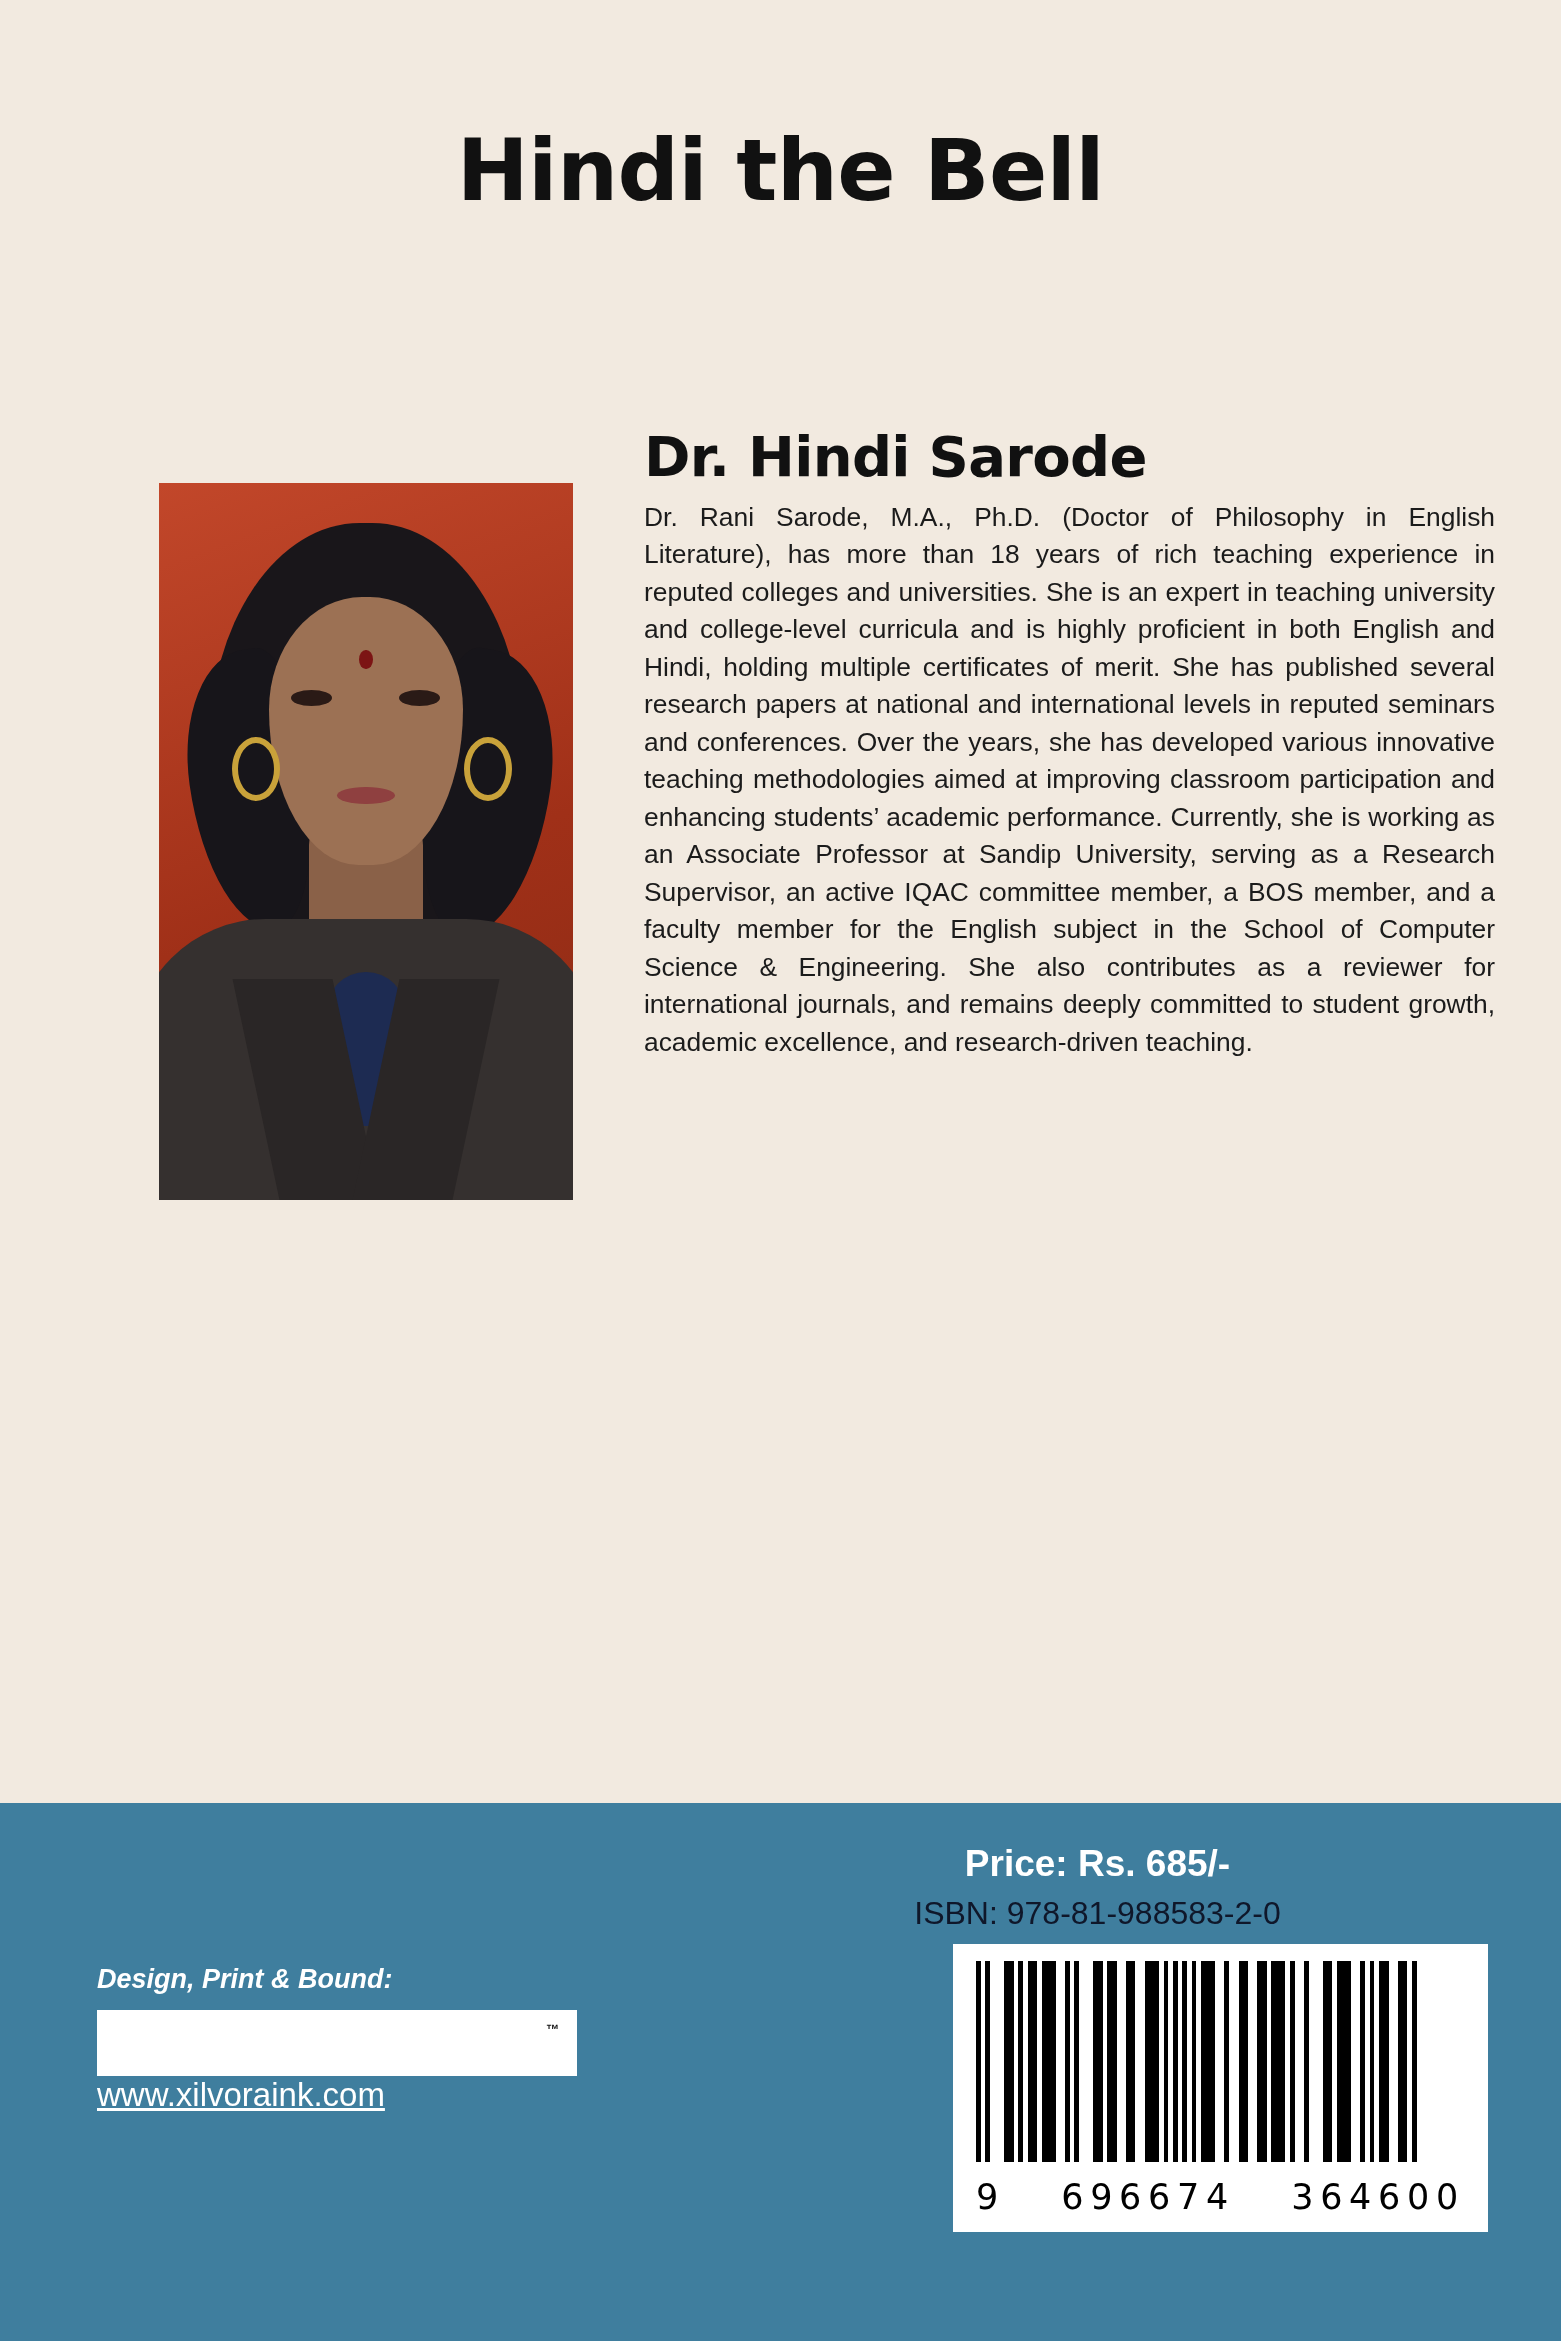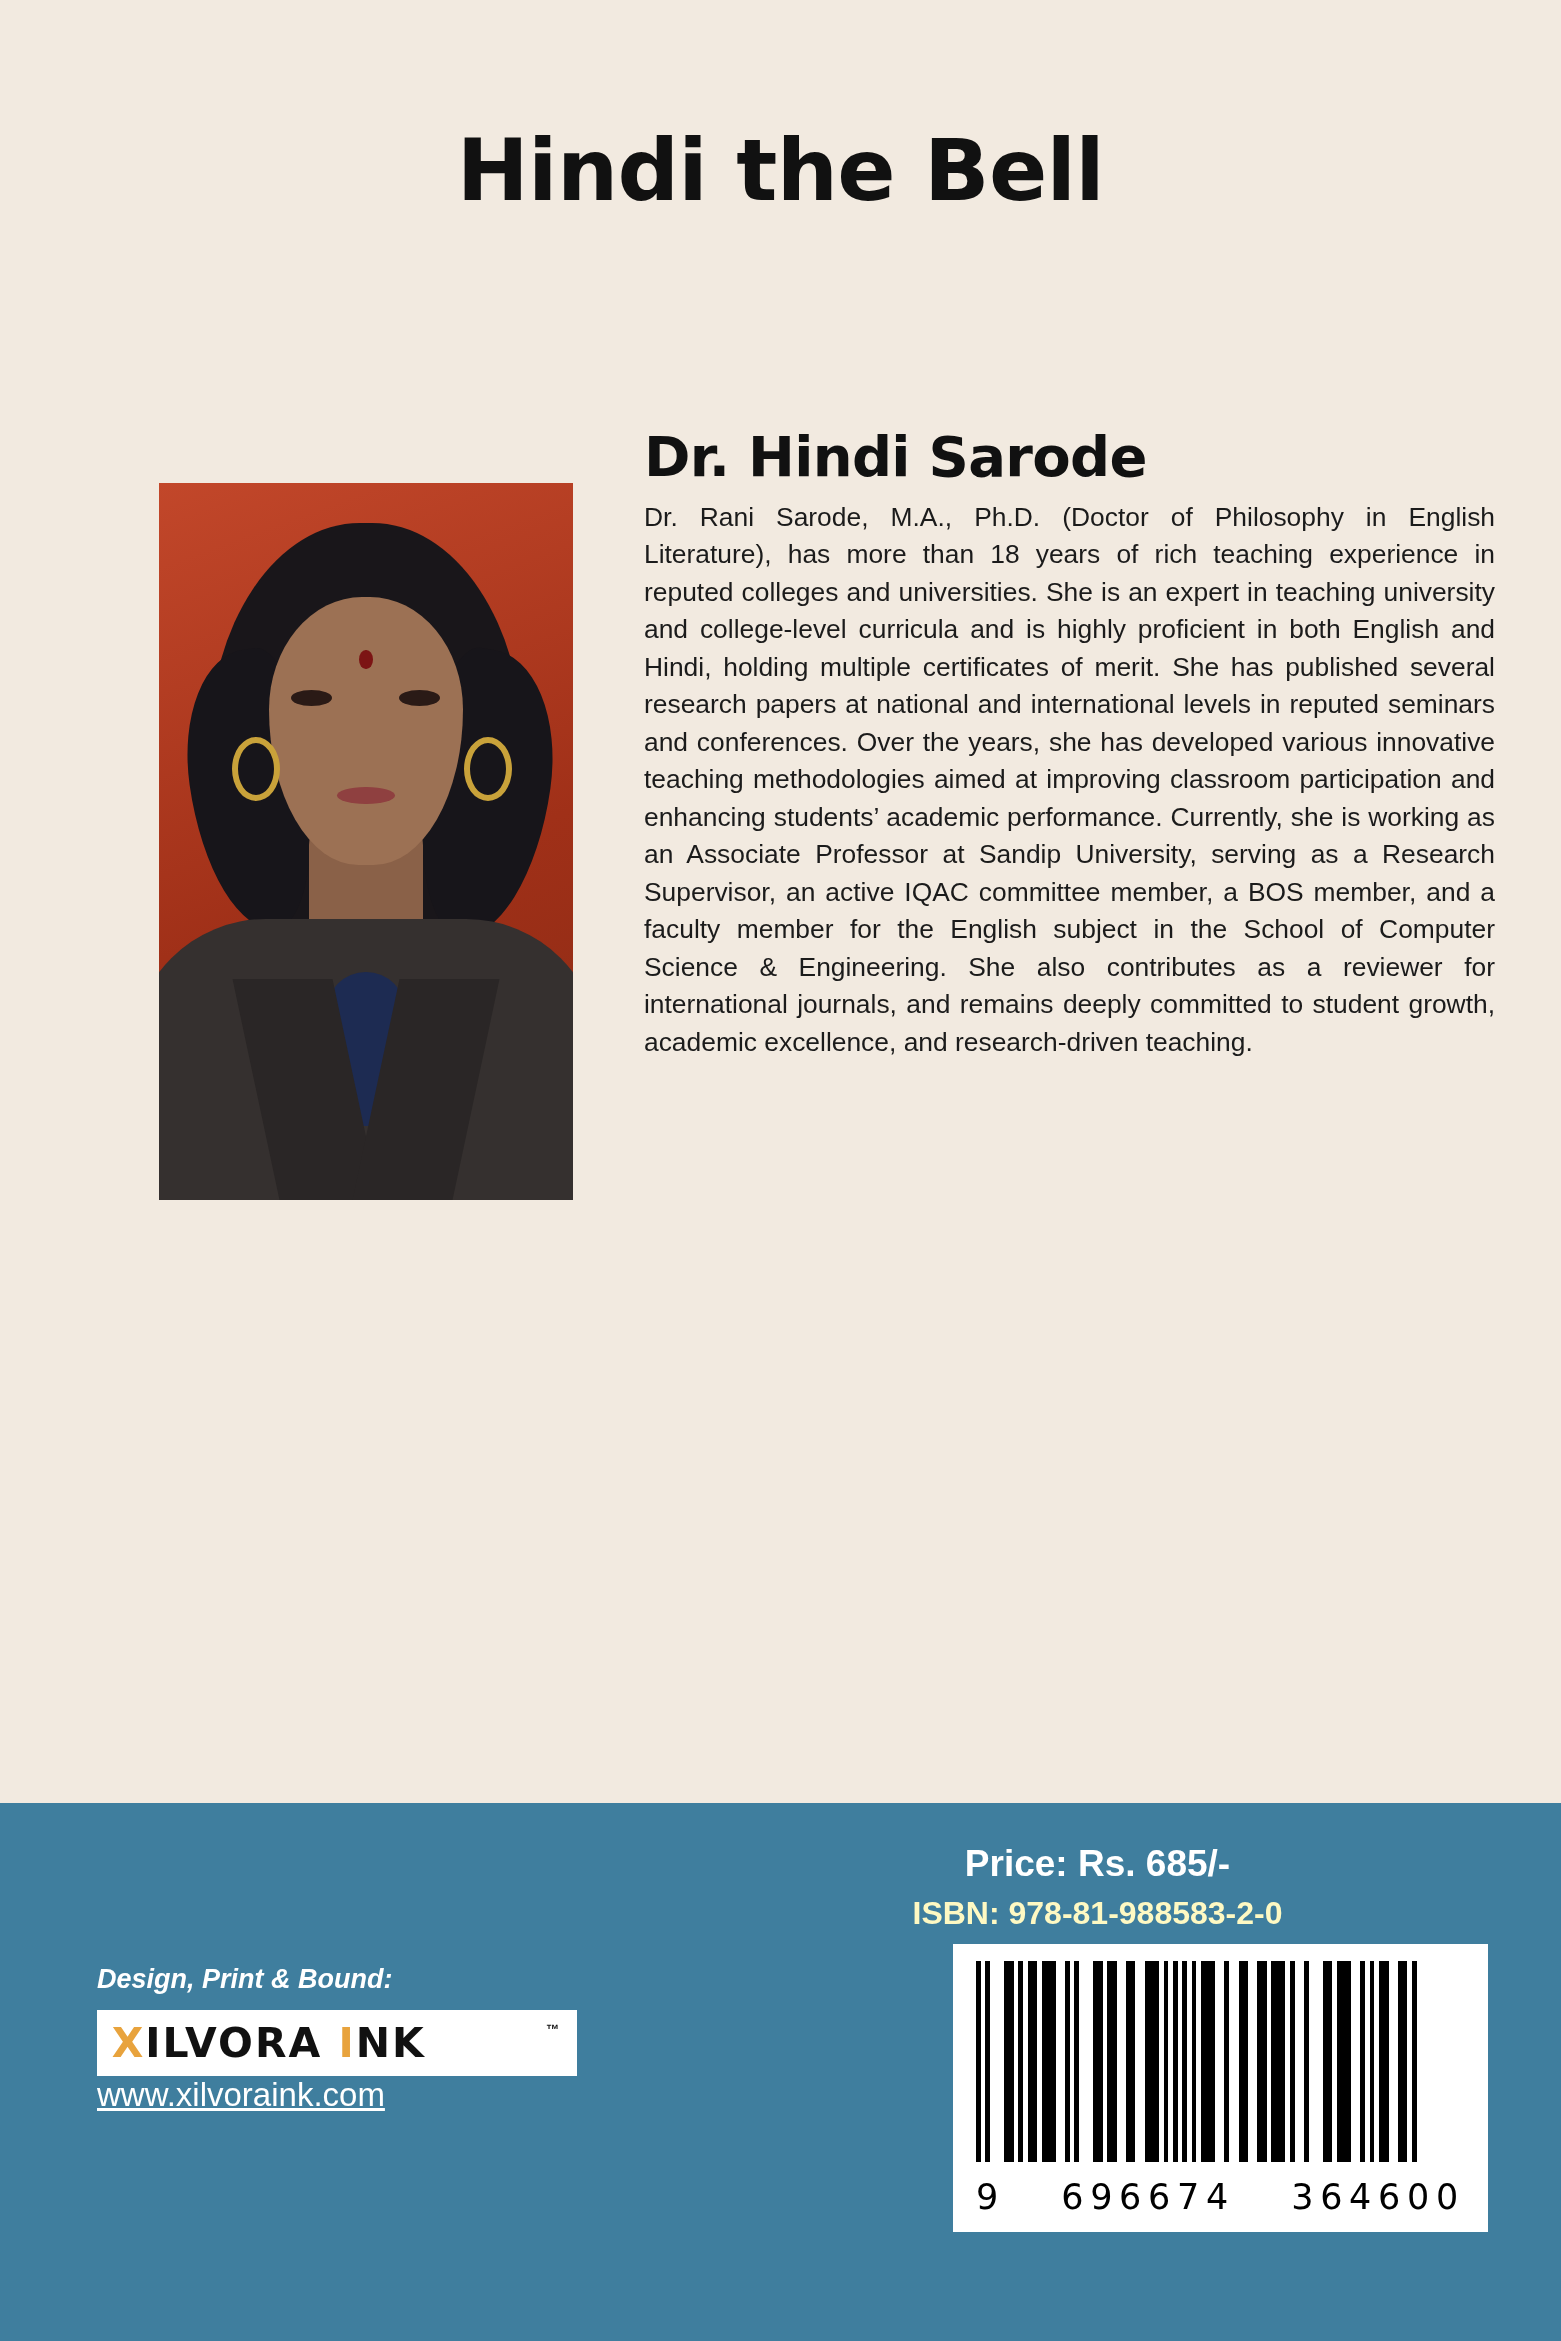--- a/index.html
+++ b/index.html
@@ -219,23 +219,23 @@
     color: #ffffff;
     font-size: 37px;
     font-weight: bold;
   }
   .isbn-line {
     position: absolute;
     right: 62px;
     top: 92px;
     width: 803px;
     text-align: center;
-    color: #fef9c3;
+    color: #0f172a;
     font-size: 32px;
-    font-weight: bold;
+    font-weight: normal;
   }
 
   
   .pub-block {
     position: absolute;
     left: 97px;
     top: 161px;
     width: 602px;
     color: #ffffff;
   }
@@ -361,23 +361,20 @@
 
 <div class="footer">
 
   <div class="price-line">Price:  Rs. 685/-</div>
   <div class="isbn-line">ISBN:  978-81-988583-2-0</div>
 
   <div class="pub-block">
     <div class="pub-heading">Design, Print &amp; Bound:</div>
 
     <div class="pub-logo">
-      <div class="pub-logo-text">
-        <span class="logo-accent">X</span><span class="logo-x">ILVORA </span><span class="logo-accent">I</span><span class="logo-x">NK</span>
-      </div>
       <span class="pub-logo-tm">™</span>
     </div>
 
     <a class="pub-url" href="#">www.xilvoraink.com</a>
   </div>
 
   <div class="barcode-box">
     <div class="barcode-bars" id="barcode-bars">
         <span style="width: 4.7px; background: rgb(0, 0, 0);"></span>
         <span style="width: 4.7px; background: transparent;"></span>

